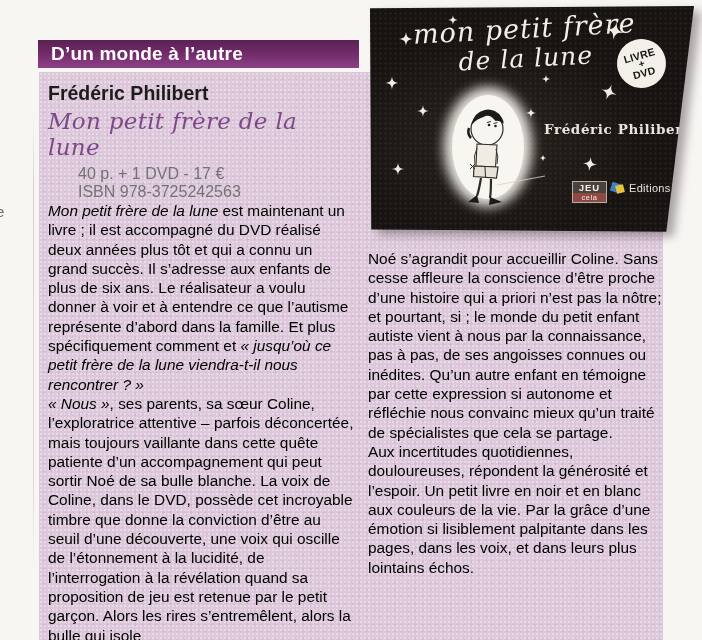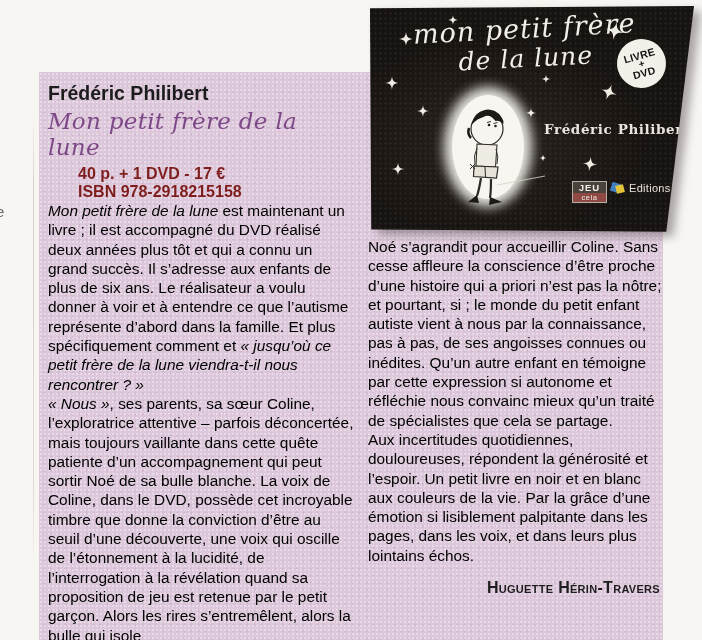--- a/index.html
+++ b/index.html
@@ -40,29 +40,29 @@
     position:absolute; left:48px; top:82px; width:306px;
   }
   .author-name{
     font-size:19.5px; font-weight:bold; color:#1c1c1c; margin:0 0 3px 0;
   }
   .book-title{
     font-family:"DejaVu Serif", serif; font-style:italic;
     font-size:23px; color:#7d4887; margin:0 0 5px 0; letter-spacing:.3px;
   }
   .detail-line{
-    font-size:16px; font-weight:bold; color:#7f1d1d; line-height:18px; margin:0;padding-left:30px;
+    font-size:16px; font-weight:normal; color:#737373; line-height:18px; margin:0;padding-left:30px;
   }
   .body-text{
     font-size:15.4px; line-height:19.3px; color:#000000; margin:0;
   }
   .content-left .body-text:first-of-type{ margin-top:3px; }
   .body-text em{ font-style:italic; }
   .content-right{
-    position:absolute; left:368px; top:237px; width:294px;
+    position:absolute; left:368px; top:249px; width:294px;
   }
   .signature{
     margin:14px 2px 0 0; text-align:right;
     font-variant:small-caps; font-weight:bold; font-size:16px;
     letter-spacing:.3px; color:#1d1d1d;
   }
   
   .cover-wrap{
     position:absolute; left:368px; top:6px; width:326px; height:228px;
     filter:drop-shadow(7px 5px 5px rgba(90,80,85,.5));
@@ -125,36 +125,38 @@
   .logo-editions-label{ color:#e7e3dc; font-size:11px; letter-spacing:.3px; }
 </style>
 </head>
 <body>
 
 <div class="page">
 
   <div class="crease"></div>
   <div class="margin-fragment">e</div>
 
+  <div class="banner">
+    <span class="banner-title">D’un monde à l’autre</span>
+  </div>
 
   <div class="pink-panel"></div>
 
   <div class="content-left">
     <p class="author-name">Frédéric Philibert</p>
     <p class="book-title">Mon petit frère de la lune</p>
     <p class="detail-line">40 p. + 1 DVD - 17 €</p>
-    <p class="detail-line">ISBN 978-2918215158</p>
+    <p class="detail-line">ISBN 978-3725242563</p>
     <p class="body-text"><em><span>Mon petit frère de la lune</span></em><span> est maintenant un livre ; il est accompagné du DVD réalisé deux années plus tôt et qui a connu un grand succès. Il s’adresse aux enfants de plus de six ans. Le réalisateur a voulu donner à voir et à entendre ce que l’autisme représente d’abord dans la famille. Et plus spécifiquement comment et </span><em><span>« jusqu’où ce petit frère de la lune viendra-t-il nous rencontrer ? »</span></em></p>
     <p class="body-text"><em><span>« Nous »</span></em><span>, ses parents, sa sœur Coline, l’exploratrice attentive – parfois déconcertée, mais toujours vaillante dans cette quête patiente d’un accompagnement qui peut sortir Noé de sa bulle blanche. La voix de Coline, dans le DVD, possède cet incroyable timbre que donne la conviction d’être au seuil d’une découverte, une voix qui oscille de l’étonnement à la lucidité, de l’interrogation à la révélation quand sa proposition de jeu est retenue par le petit garçon. Alors les rires s’entremêlent, alors la bulle qui isole</span></p>
   </div>
 
   <div class="content-right">
     <p class="body-text">Noé s’agrandit pour accueillir Coline. Sans cesse affleure la conscience d’être proche d’une histoire qui a priori n’est pas la nôtre; et pourtant, si ; le monde du petit enfant autiste vient à nous par la connaissance, pas à pas, de ses angoisses connues ou inédites. Qu’un autre enfant en témoigne par cette expression si autonome et réfléchie nous convainc mieux qu’un traité de spécialistes que cela se partage.</p>
     <p class="body-text">Aux incertitudes quotidiennes, douloureuses, répondent la générosité et l’espoir. Un petit livre en noir et en blanc aux couleurs de la vie. Par la grâce d’une émotion si lisiblement palpitante dans les pages, dans les voix, et dans leurs plus lointains échos.</p>
-    <p class="signature">Huguette Hérin-Travers</p>
   </div>
 
   <div class="cover-wrap">
     <div class="cover">
 
       <svg class="cover-scene" width="326" height="228" viewBox="0 0 326 228">
         <defs>
           <filter id="glowblur" x="-50%" y="-50%" width="200%" height="200%">
             <feGaussianBlur stdDeviation="6"></feGaussianBlur>
           </filter>

